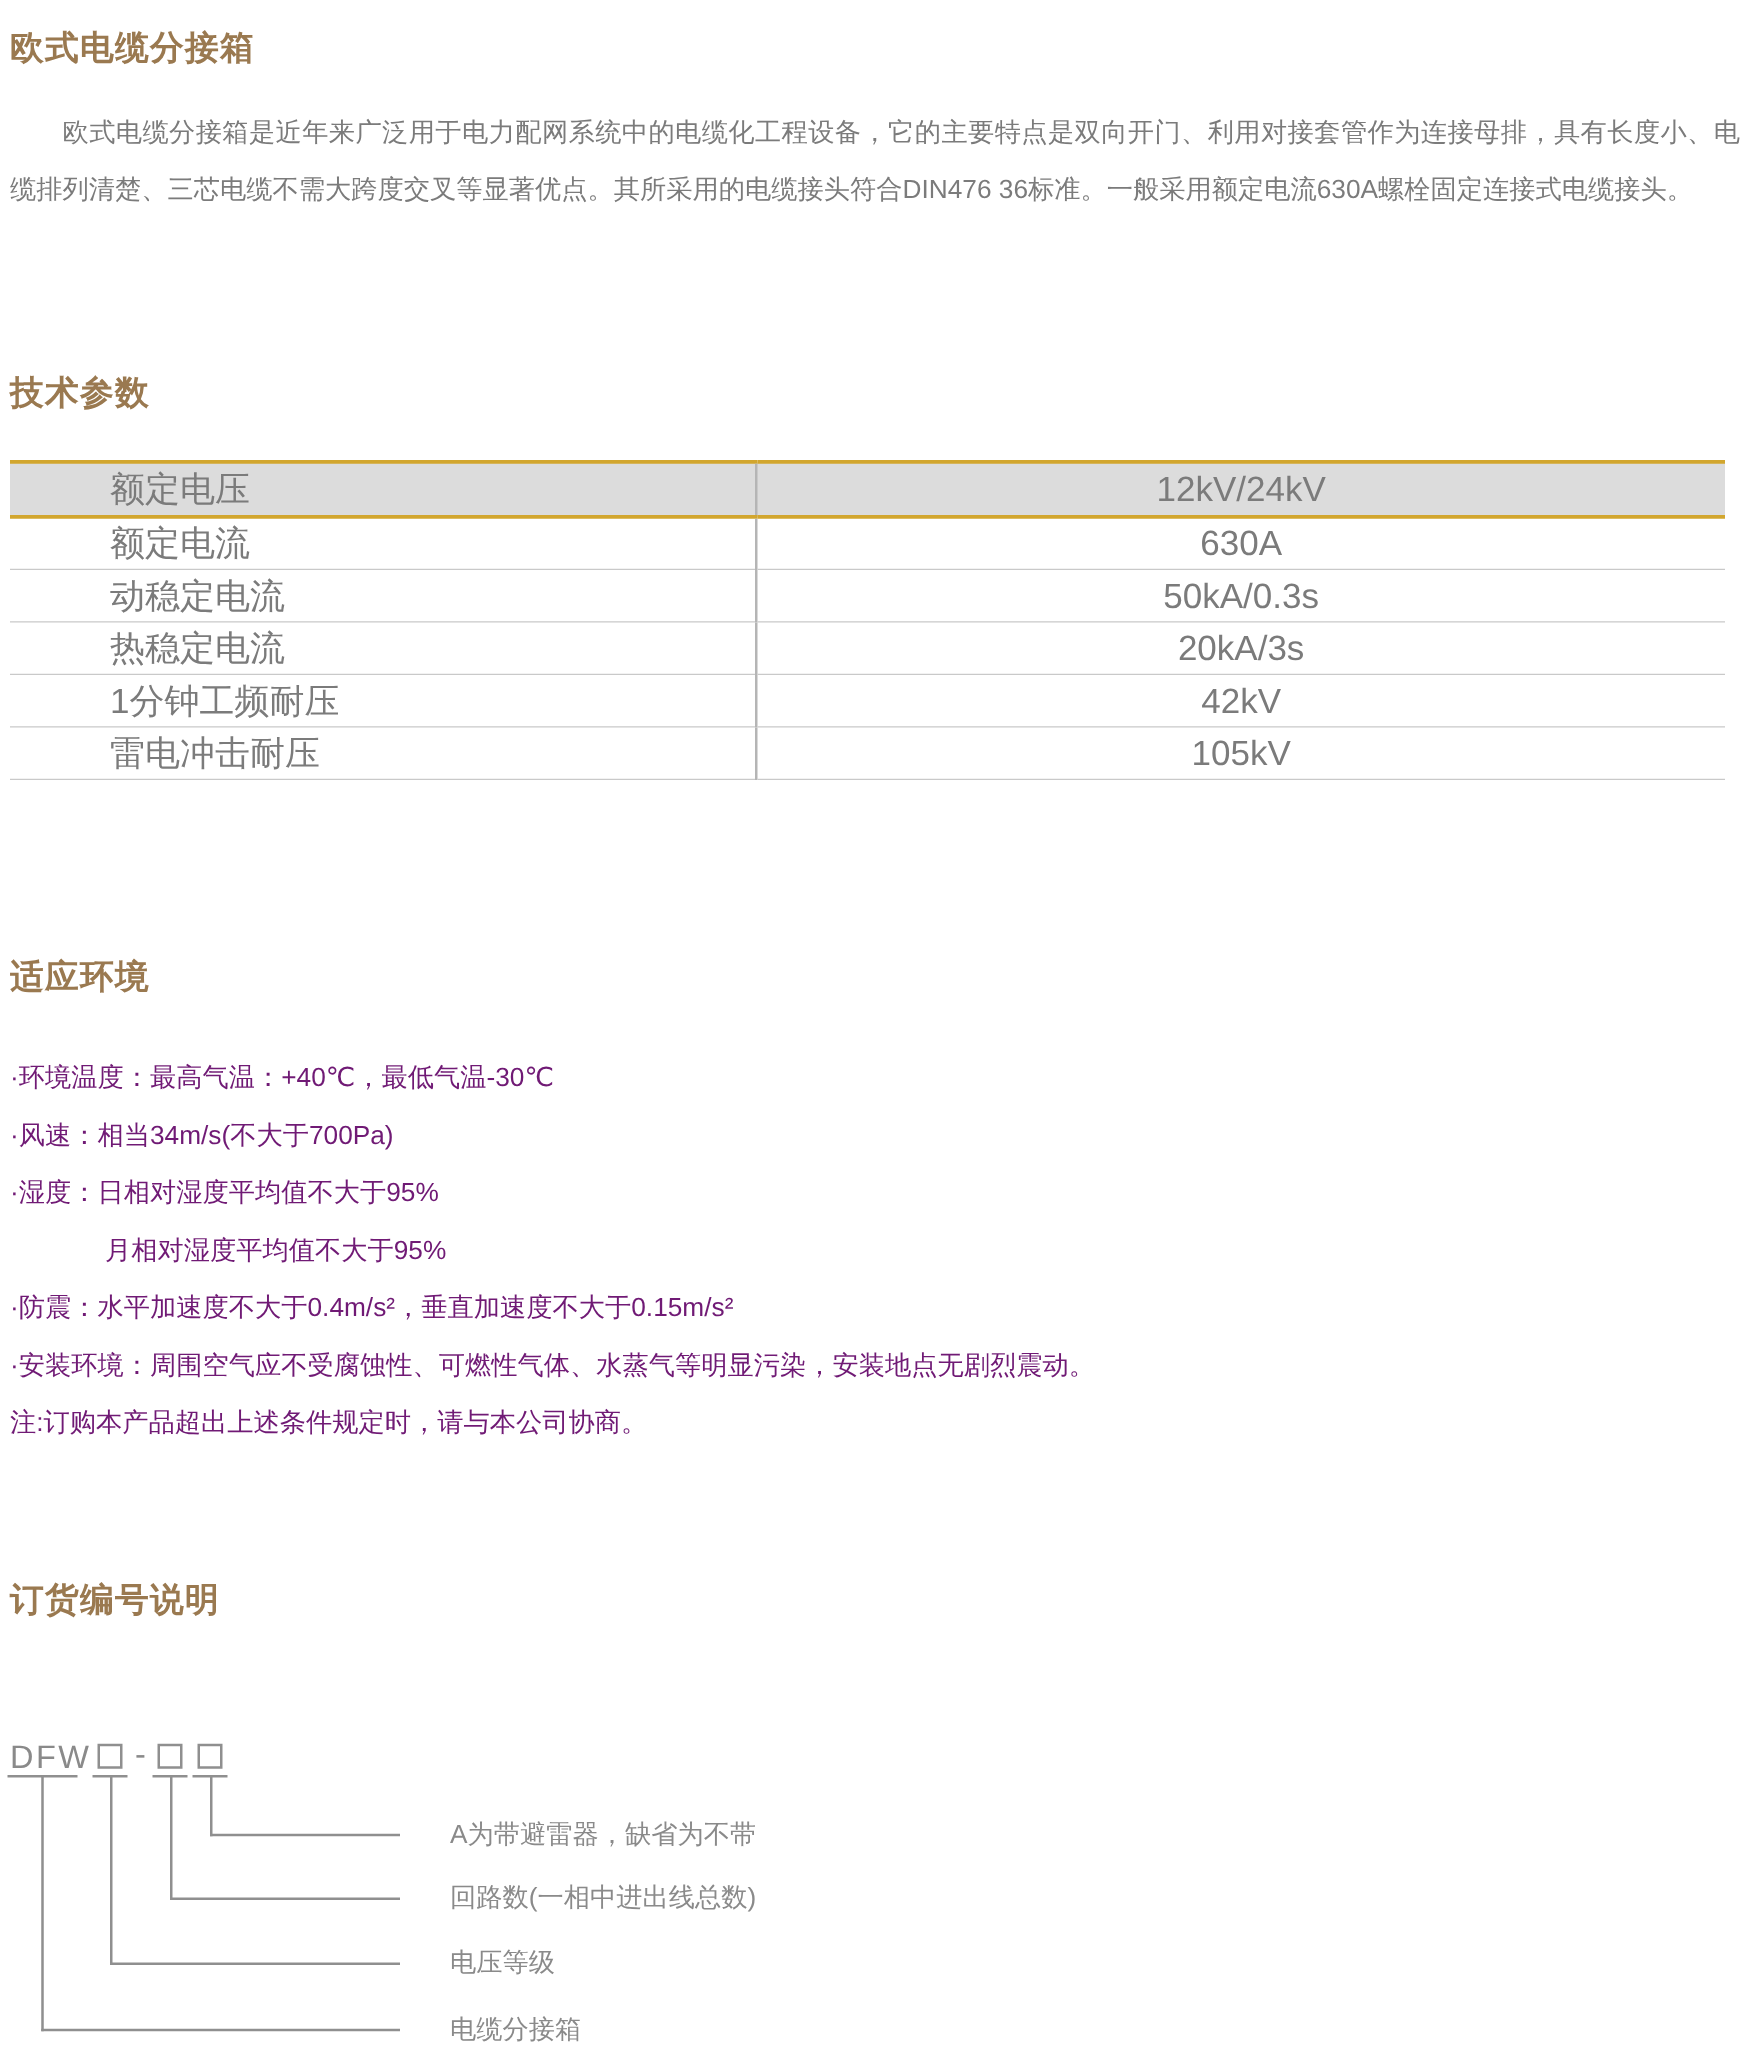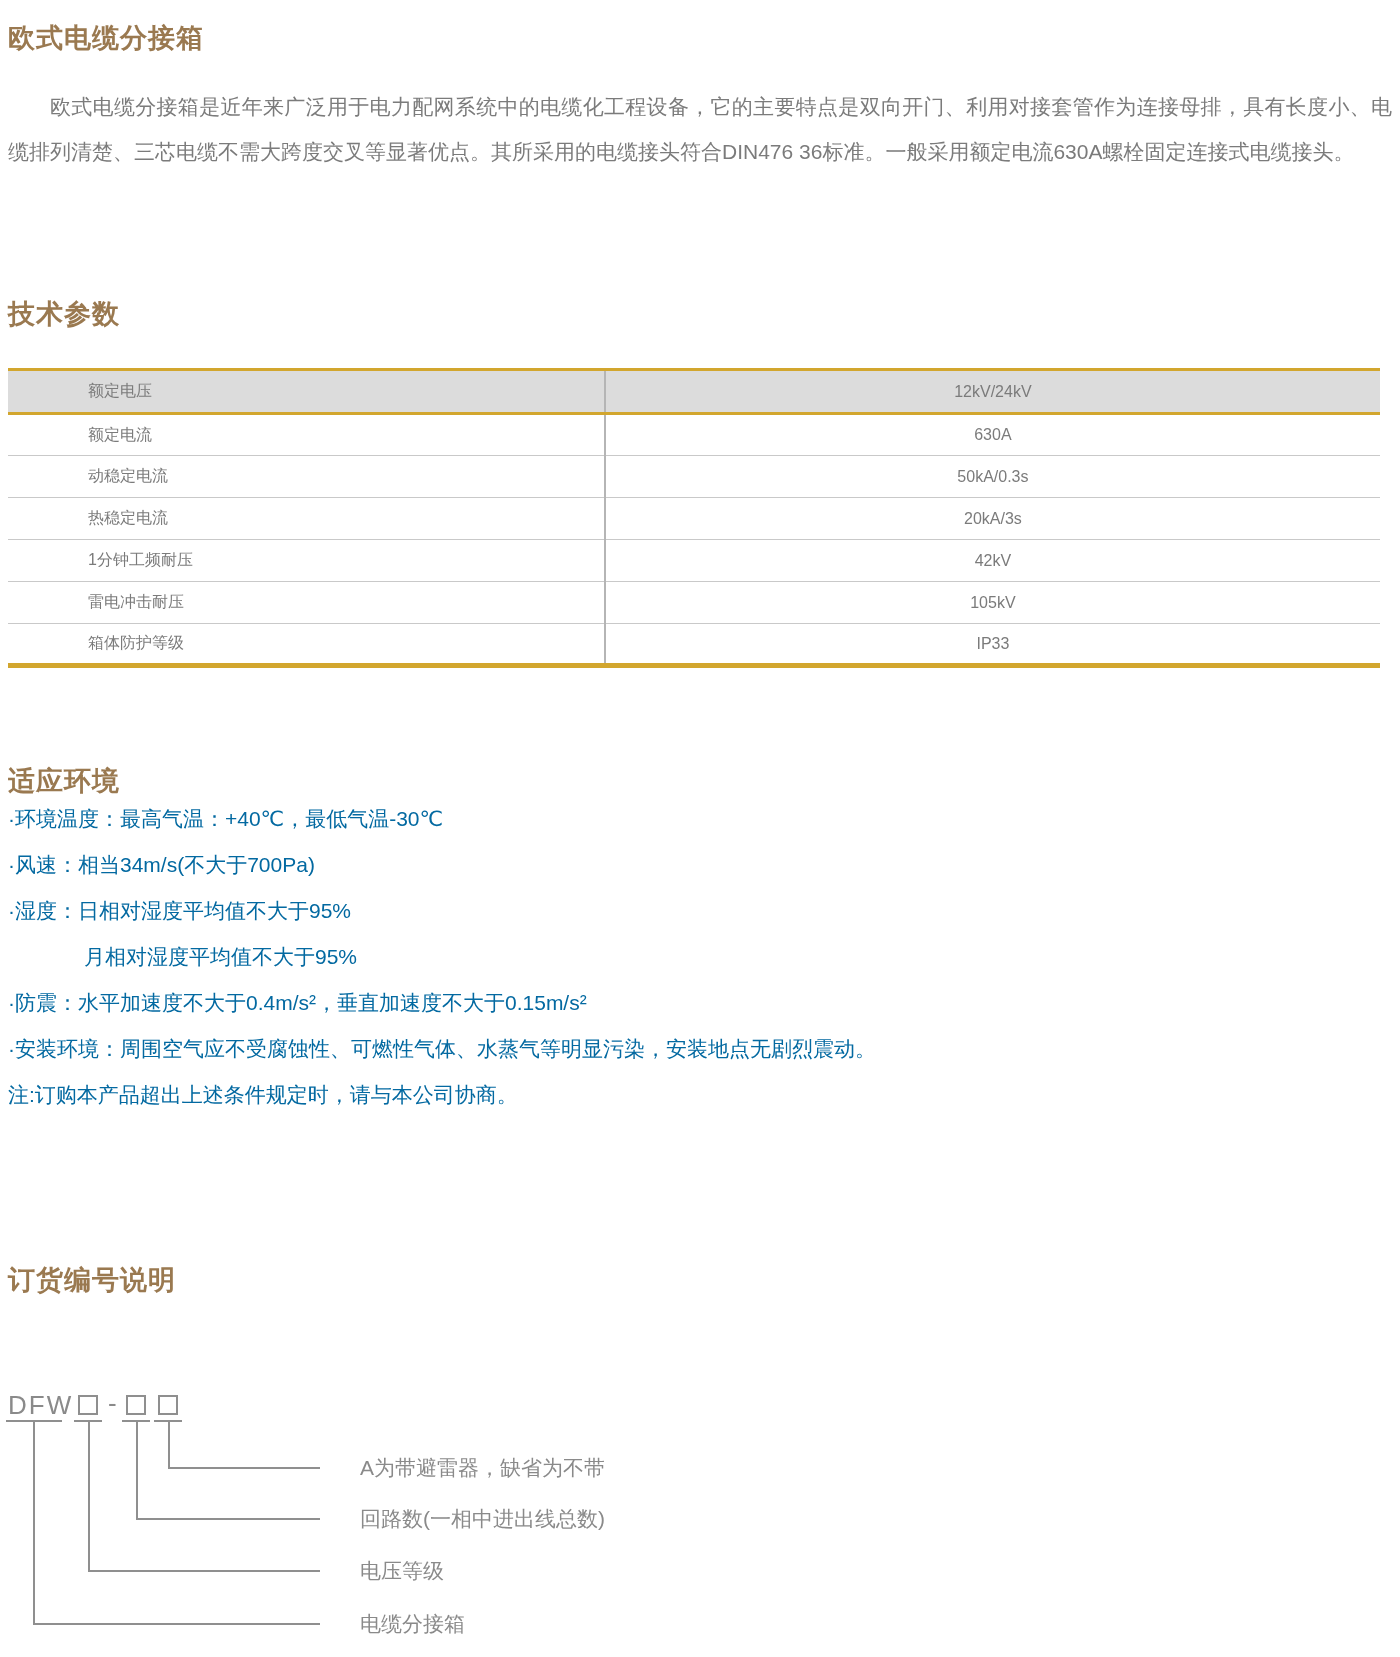--- a/index.html
+++ b/index.html
@@ -26,41 +26,41 @@
     font-size:21px; line-height:45px; color:#7b7b7b;
     text-indent:2em; text-align:justify;
   }
 
   
   .params-table {
     position:absolute; top:368px; left:8px; width:1372px;
     border-collapse:collapse; table-layout:fixed;
   }
   .params-table td {
-    font-size:16px; color:#7b7b7b;
+    font-size:28px; color:#7b7b7b;
     border-bottom:1px solid #c9c9c9;
     height:42px; background:#fff;
   }
   .params-table td.label-cell {
     width:43.5%; padding-left:80px;
     border-right:2px solid #b5b5b5;
   }
   .params-table td.value-cell { text-align:center; }
   .params-table tr.header-row td {
     background:#dcdcdc;
     border-top:3px solid #d2a62e;
     border-bottom:3px solid #d2a62e;
     height:44px;
   }
   .params-table tr.last-row td { border-bottom:5px solid #d2a62e; }
 
   
   .env-list {
-    position:absolute; top:796px; left:8px; width:1384px;
-    font-size:21px; line-height:46px; color:#0369a1;
+    position:absolute; top:840px; left:8px; width:1384px;
+    font-size:21px; line-height:46px; color:#701a75;
   }
   .env-item.indent { padding-left:76px; }
 
   
   .order-diagram {
     position:absolute; top:1390px; left:8px;
     width:760px; height:255px; color:#8a8a8a;
   }
   .code-prefix {
     position:absolute; left:0; top:0;
@@ -135,24 +135,20 @@
         <td class="value-cell">20kA/3s</td>
       </tr>
       <tr>
         <td class="label-cell">1分钟工频耐压</td>
         <td class="value-cell">42kV</td>
       </tr>
       <tr>
         <td class="label-cell">雷电冲击耐压</td>
         <td class="value-cell">105kV</td>
       </tr>
-      <tr class="last-row">
-        <td class="label-cell">箱体防护等级</td>
-        <td class="value-cell">IP33</td>
-      </tr>
     </tbody>
   </table>
 
   <h2 class="section-title title-env">适应环境</h2>
 
   <div class="env-list">
     <div class="env-item">·环境温度：最高气温：+40℃，最低气温-30℃</div>
     <div class="env-item">·风速：相当34m/s(不大于700Pa)</div>
     <div class="env-item">·湿度：日相对湿度平均值不大于95%</div>
     <div class="env-item indent">月相对湿度平均值不大于95%</div>

